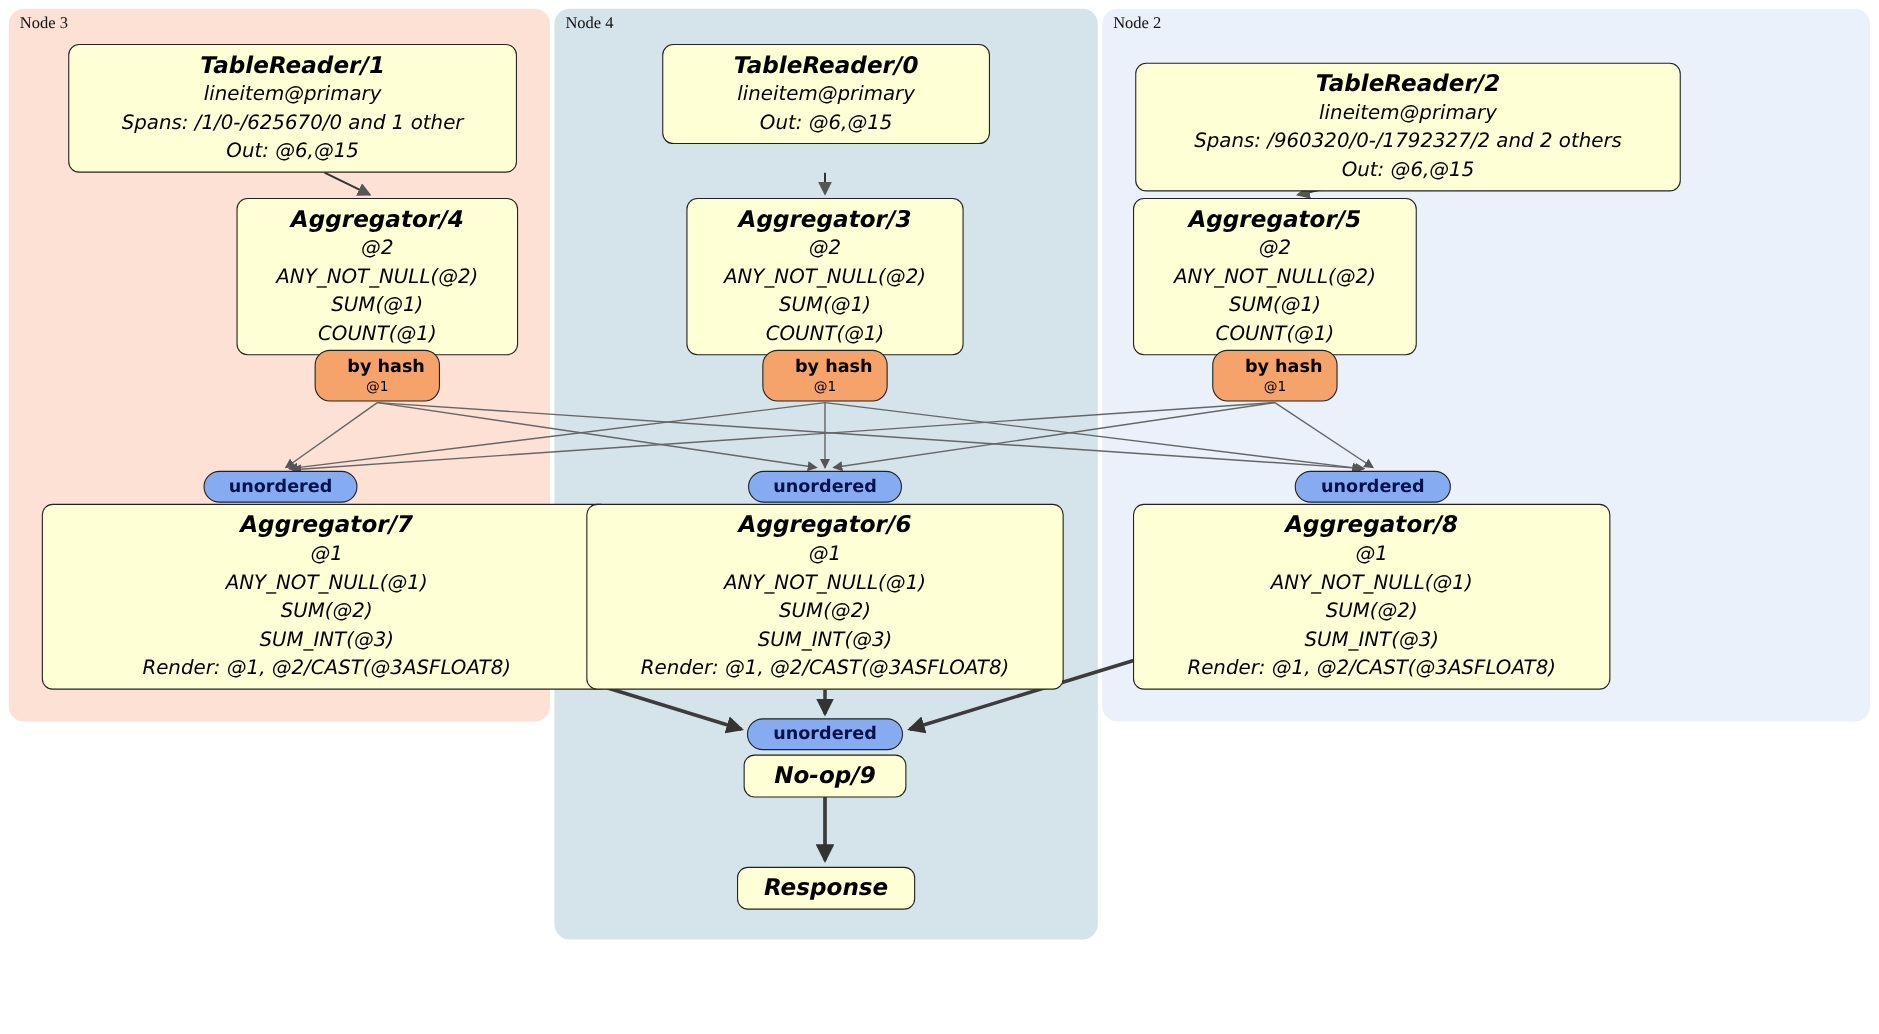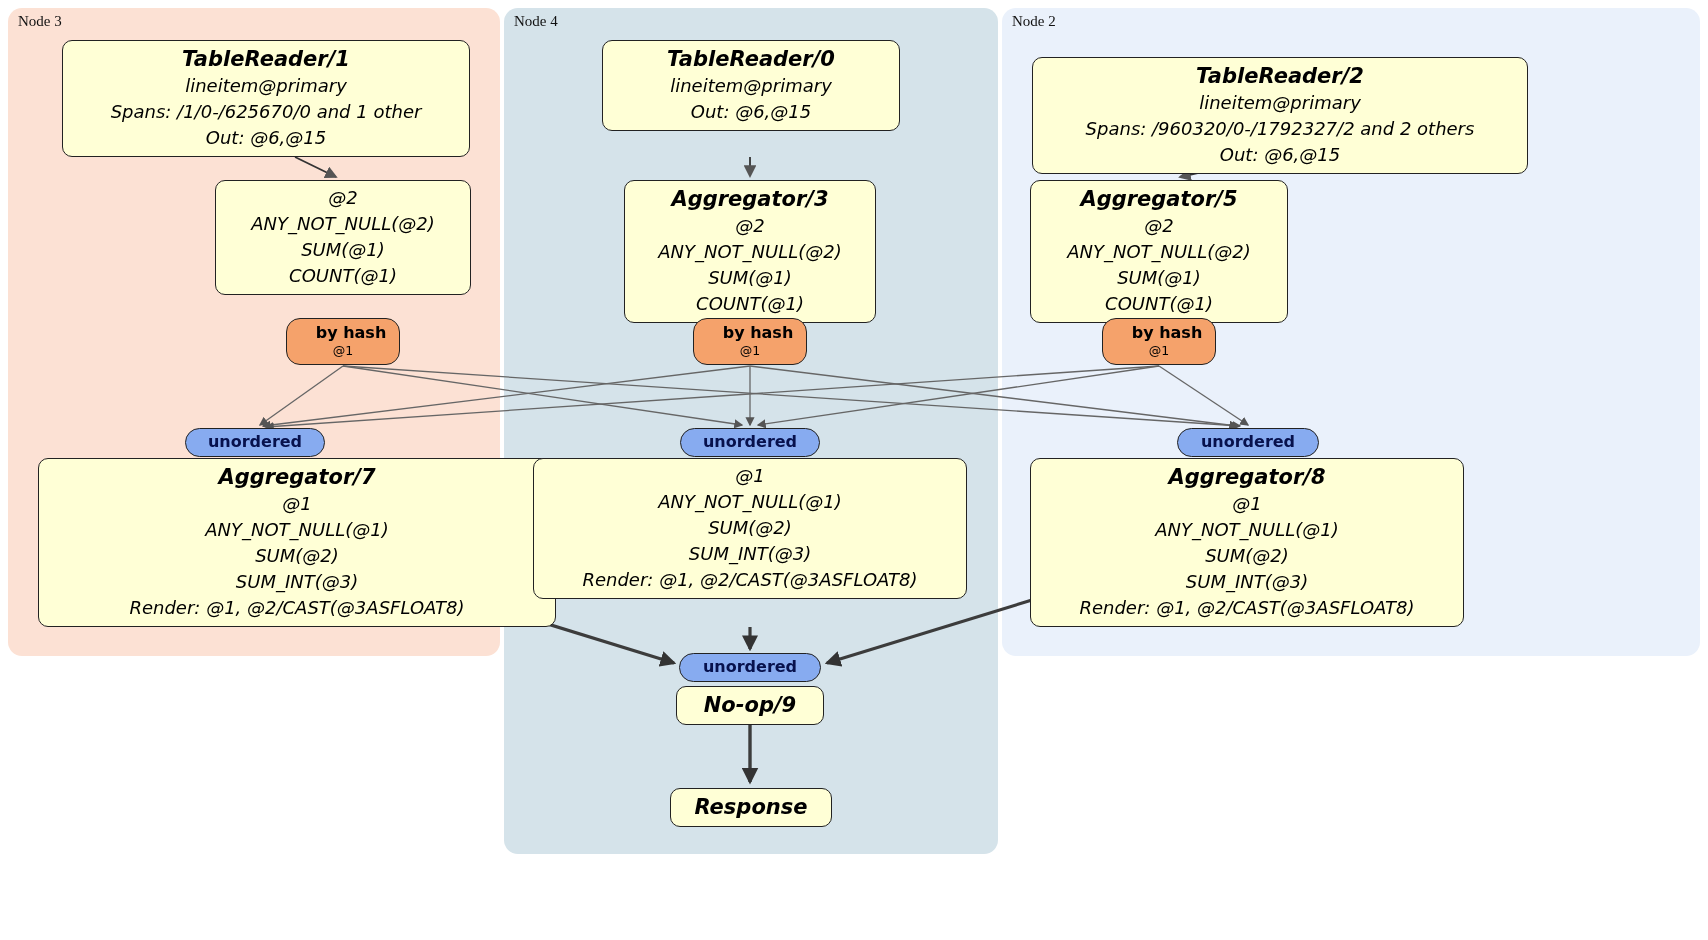--- a/index.html
+++ b/index.html
@@ -126,20 +126,21 @@
   </svg>
 
   <div class="box" style="left:62px;top:40px;width:408px">
     <div class="title">TableReader/1</div>
     <div class="line">lineitem@primary</div>
     <div class="line">Spans: /1/0-/625670/0 and 1 other</div>
     <div class="line">Out: @6,@15</div>
   </div>
 
   <div class="box" style="left:215px;top:180px;width:256px">
+    <div class="title">Aggregator/4</div>
     <div class="line">@2</div>
     <div class="line">ANY_NOT_NULL(@2)</div>
     <div class="line">SUM(@1)</div>
     <div class="line">COUNT(@1)</div>
   </div>
 
   <div class="router" style="left:286px;top:318px;width:114px;height:47px">
     <div class="rl">by hash</div>
     <div class="rs">@1</div>
   </div>
@@ -170,20 +171,21 @@
   </div>
 
   <div class="router" style="left:693px;top:318px;width:114px;height:47px">
     <div class="rl">by hash</div>
     <div class="rs">@1</div>
   </div>
 
   <div class="sync" style="left:680px;top:428px;width:140px">unordered</div>
 
   <div class="box" style="left:533px;top:458px;width:434px">
+    <div class="title">Aggregator/6</div>
     <div class="line">@1</div>
     <div class="line">ANY_NOT_NULL(@1)</div>
     <div class="line">SUM(@2)</div>
     <div class="line">SUM_INT(@3)</div>
     <div class="line">Render: @1, @2/CAST(@3ASFLOAT8)</div>
   </div>
 
   <div class="box" style="left:1032px;top:57px;width:496px">
     <div class="title">TableReader/2</div>
     <div class="line">lineitem@primary</div>

